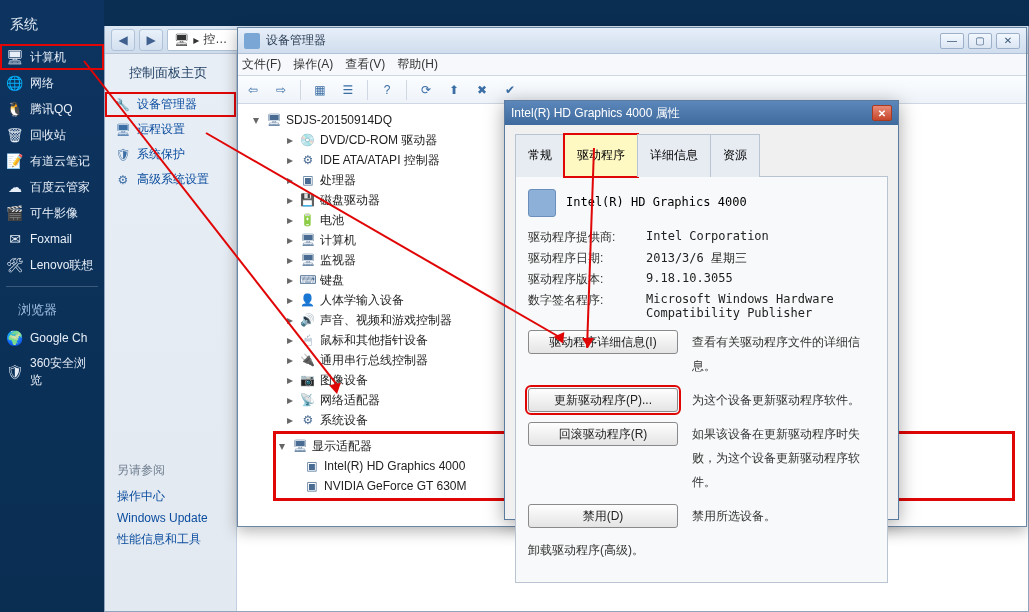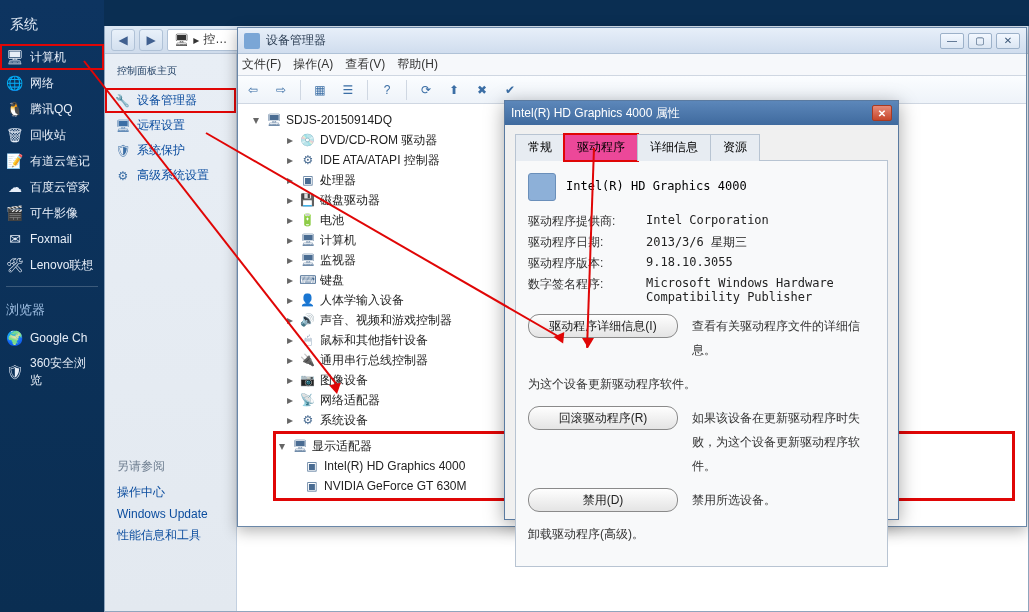--- a/index.html
+++ b/index.html
@@ -5,30 +5,30 @@
 * { box-sizing: border-box; margin: 0; padding: 0; font-family: "Microsoft YaHei", SimSun, Tahoma, sans-serif; font-size: 12px; }
 body { width: 1029px; height: 612px; background: #0a2e52; position: relative; overflow: hidden; }
 
 
 .desktop-sidebar { position: absolute; left: 0; top: 0; width: 104px; height: 612px; background: linear-gradient(180deg,#0d3460,#0a2e52); color: #fff; padding-top: 12px; }
 .desktop-sidebar .ds-title { padding: 4px 10px 10px; font-size: 14px; color: #dfe8f3; }
 .desktop-sidebar .ds-item { display: flex; align-items: center; gap: 6px; padding: 4px 6px; color: #e7eef8; }
 .desktop-sidebar .ds-item.highlight { outline: 2px solid #e00606; outline-offset: -2px; }
 .ds-ico { width: 18px; height: 18px; display: inline-flex; align-items: center; justify-content: center; font-size: 14px; }
 .ds-sep { height: 1px; background: rgba(255,255,255,.2); margin: 8px 6px; }
-.ds-section { padding: 6px 6px; color: #9fbfe3; font-size: 13px; }
+.ds-section { padding: 6px 18px; color: #9fbfe3; font-size: 13px; }
 
 
 .ctrl-window { position: absolute; left: 104px; top: 26px; width: 925px; height: 586px; background: linear-gradient(180deg,#f3f7fb,#eef2f6); border: 1px solid #8fa5bd; border-top: none; }
 .ctrl-topbar { height: 28px; background: linear-gradient(180deg,#dce7f3,#cfdcec); border-bottom: 1px solid #b6c4d6; display:flex; align-items:center; padding:0 6px; gap:4px; }
 .nav-btn { width: 24px; height: 22px; background: linear-gradient(180deg,#e9f1fa,#d3e0ef); border:1px solid #b0c2d7; border-radius:3px; display:flex; align-items:center; justify-content:center; color:#406090; }
 .breadcrumb { flex:1; height:22px; background:#fff; border:1px solid #b0c2d7; border-radius:2px; display:flex; align-items:center; padding:0 6px; gap:4px; color:#333; }
 .ctrl-body { display:flex; height: calc(100% - 28px); }
 .ctrl-nav { width: 132px; background: linear-gradient(180deg,#e8eef5,#e3e9f0); border-right: 1px solid #c3d0e0; padding: 10px 0; }
-.ctrl-nav .cn-head { padding: 0 12px 10px; color:#1a3a5f; font-size:10px; }
+.ctrl-nav .cn-head { padding: 0 12px 10px; color:#1a3a5f; font-size:13px;margin-left:12px; }
 .ctrl-nav-item { display:flex; align-items:center; gap:6px; padding:4px 10px; color:#0a4c9e; cursor:pointer; }
 .ctrl-nav-item.highlight { outline: 2px solid #e00606; outline-offset:-2px; }
 .cn-ico { width:16px; height:16px; display:inline-flex; align-items:center; justify-content:center; color:#3b6ea5; }
 .ctrl-nav .cn-sec { padding: 10px 12px 6px; color:#6f7f91; }
 .ctrl-nav .cn-sec-item { padding:3px 12px; color:#0a4c9e; }
 .ctrl-main { flex:1; background:#fff; }
 
 
 .dm-window { position: absolute; left: 237px; top: 27px; width: 790px; height: 500px; border: 1px solid #6a87a8; background:#fff; box-shadow: 0 4px 14px rgba(0,0,0,.3); }
 .dm-titlebar { height: 26px; background: linear-gradient(180deg,#e7eff9,#d0ddee); display:flex; align-items:center; padding:0 6px; color:#2a3c52; border-bottom:1px solid #b0c2d7; }
@@ -48,31 +48,31 @@
 .red-box { outline: 2px solid #e00606; outline-offset: -1px; }
 .display-adapter-box { border: 2px solid #e00606; margin: 2px 12px 2px 36px; padding: 2px 0; }
 
 
 .props-window { position:absolute; left:504px; top:100px; width:395px; height:420px; border:1px solid #5a7aa0; background:#f0f0f0; box-shadow: 0 4px 18px rgba(0,0,0,.35); }
 .props-titlebar { height:24px; background: linear-gradient(180deg,#5c87ba,#3f6a9e); color:#fff; display:flex; align-items:center; padding:0 6px; }
 .props-title { flex:1; }
 .props-close { width:20px; height:16px; background: linear-gradient(180deg,#e88a77,#c6462a); border:1px solid #a83a22; border-radius:2px; color:#fff; display:flex; align-items:center; justify-content:center; font-size:10px; font-weight:bold; }
 .props-body { padding: 8px 10px 10px; }
 .tabs { display:flex; border-bottom:1px solid #b8c4d2; background:#f0f0f0; }
-.tab { padding:4px 12px; border:1px solid #b8c4d2; border-bottom:none; background:#e7ecf2; margin-right:-1px; position:relative; top:1px; }
-.tab.active { background:#ec4899; border-bottom:1px solid #f8f9fa;text-align:center; }
+.tab { padding:12px 12px; border:1px solid #b8c4d2; border-bottom:none; background:#e7ecf2; margin-right:-1px; position:relative; top:1px; }
+.tab.active { background:#fef9c3; border-bottom:1px solid #f8f9fa;text-align:center; }
 .tab.highlight { outline:2px solid #e00606; outline-offset:-1px; }
 .tab-panel { background:#f8f9fa; border:1px solid #b8c4d2; border-top:none; padding:12px 12px 10px; }
 .dev-row { display:flex; align-items:flex-start; gap:10px; margin-bottom:12px; }
 .dev-ico { width:28px; height:28px; background:#8db0d8; border:1px solid #6a8fba; border-radius:3px; }
 .kv { display:flex; gap:8px; margin:4px 0; }
 .klabel { width:110px; color:#333; }
 .kval { flex:1; color:#222; font-family: Consolas,"Lucida Console",monospace; font-size:12px; }
 .btn-row { display:flex; gap:14px; margin:10px 0; align-items:flex-start; }
-.long-btn { width:150px; height:24px; border:1px solid #8a8a8a; background:linear-gradient(180deg,#fefefe,#e4e4e4); border-radius:11px; display:flex; align-items:center; justify-content:center; color:#222; }
+.long-btn { width:150px; height:24px; border:1px solid #8a8a8a; background:linear-gradient(180deg,#fefefe,#e4e4e4); border-radius:3px; display:flex; align-items:center; justify-content:center; color:#222; }
 .long-btn.highlight { outline:2px solid #e00606; outline-offset:1px; }
 .btn-desc { flex:1; color:#333; line-height:24px; }
 .props-footer { display:flex; justify-content:flex-end; gap:10px; margin-top:10px; }
 .std-btn { width:72px; height:24px; border:1px solid #8a8a8a; background:linear-gradient(180deg,#fefefe,#e4e4e4); border-radius:3px; display:flex; align-items:center; justify-content:center; color:#222; }
 
 
 .red-line { position:absolute; background:#e00606; height:2px; transform-origin:left center; pointer-events:none; z-index:50; }
 .red-arrow { position:absolute; width:0; height:0; border-left:6px solid transparent; border-right:6px solid transparent; border-top:10px solid #e00606; pointer-events:none; z-index:50; }
 </style>
 </head>
@@ -340,20 +340,21 @@
             <div class="klabel">数字签名程序:</div>
             <div class="kval">Microsoft Windows Hardware Compatibility Publisher</div>
           </div>
         </div>
       <div id="props-btns" style="margin-top:8px;">
           <div class="btn-row">
             <div class="long-btn">驱动程序详细信息(I)</div>
             <div class="btn-desc">查看有关驱动程序文件的详细信息。</div>
           </div>
           <div class="btn-row">
+            <div class="long-btn highlight">更新驱动程序(P)...</div>
             <div class="btn-desc">为这个设备更新驱动程序软件。</div>
           </div>
           <div class="btn-row">
             <div class="long-btn">回滚驱动程序(R)</div>
             <div class="btn-desc">如果该设备在更新驱动程序时失败，为这个设备更新驱动程序软件。</div>
           </div>
           <div class="btn-row">
             <div class="long-btn">禁用(D)</div>
             <div class="btn-desc">禁用所选设备。</div>
           </div>

